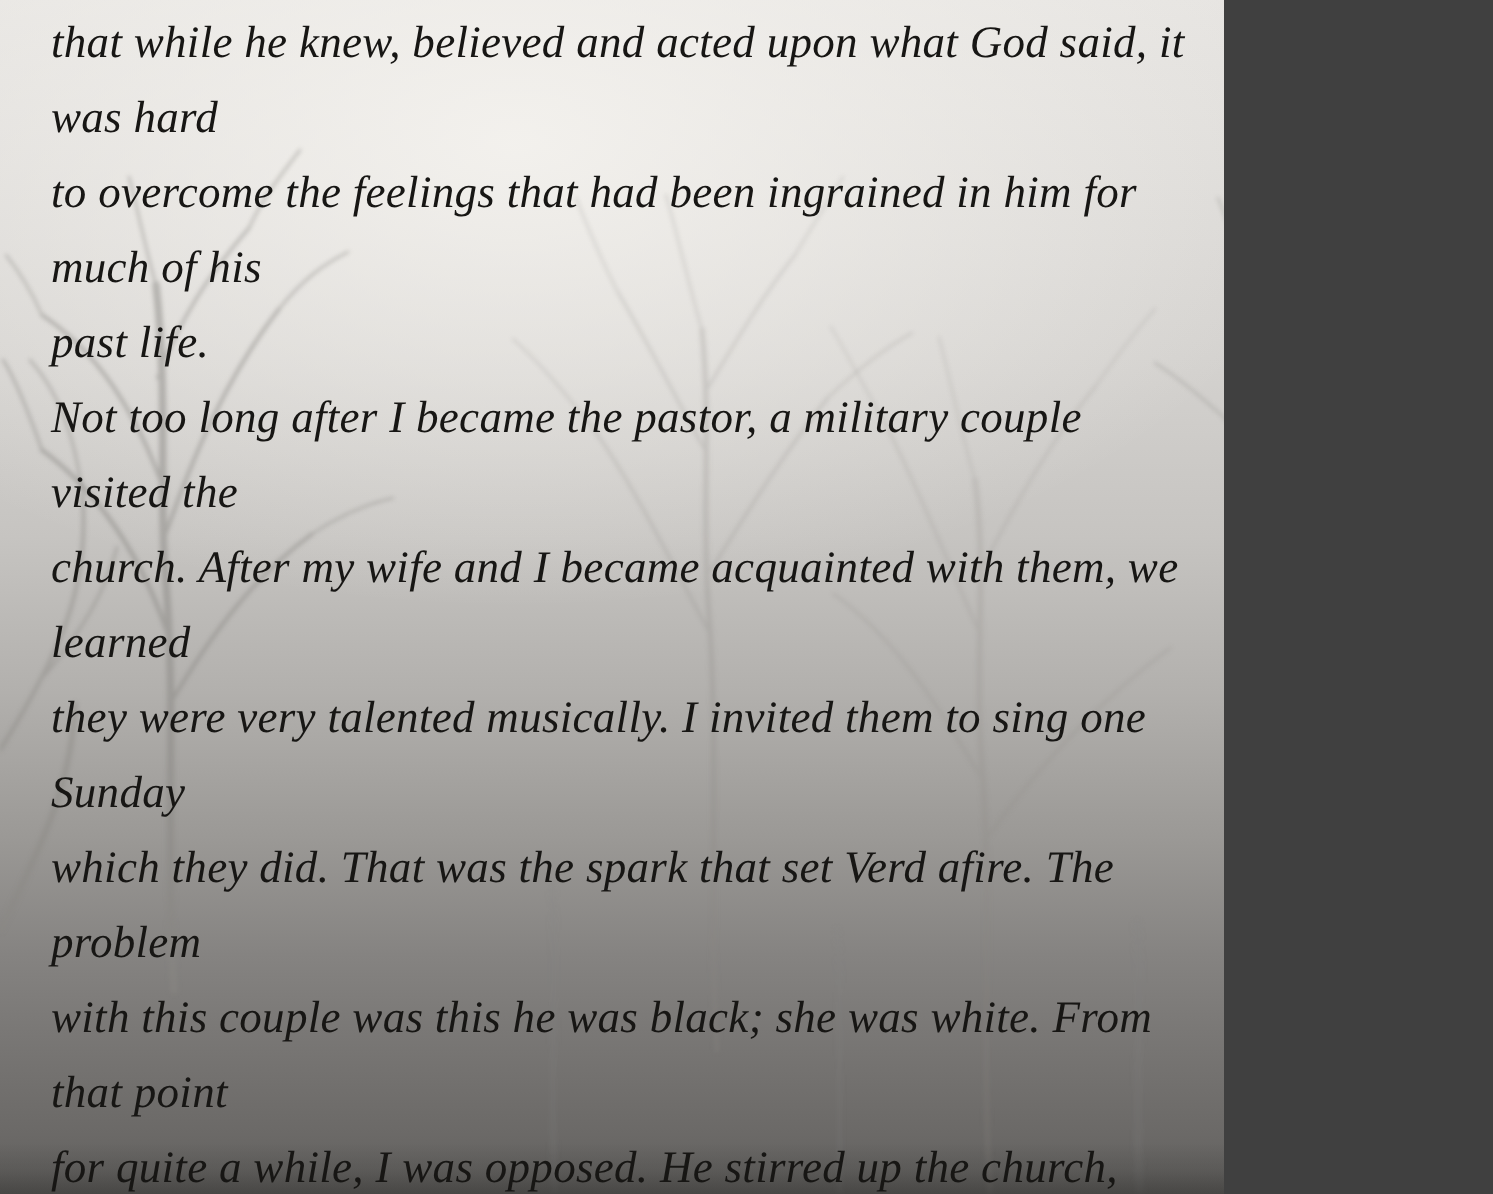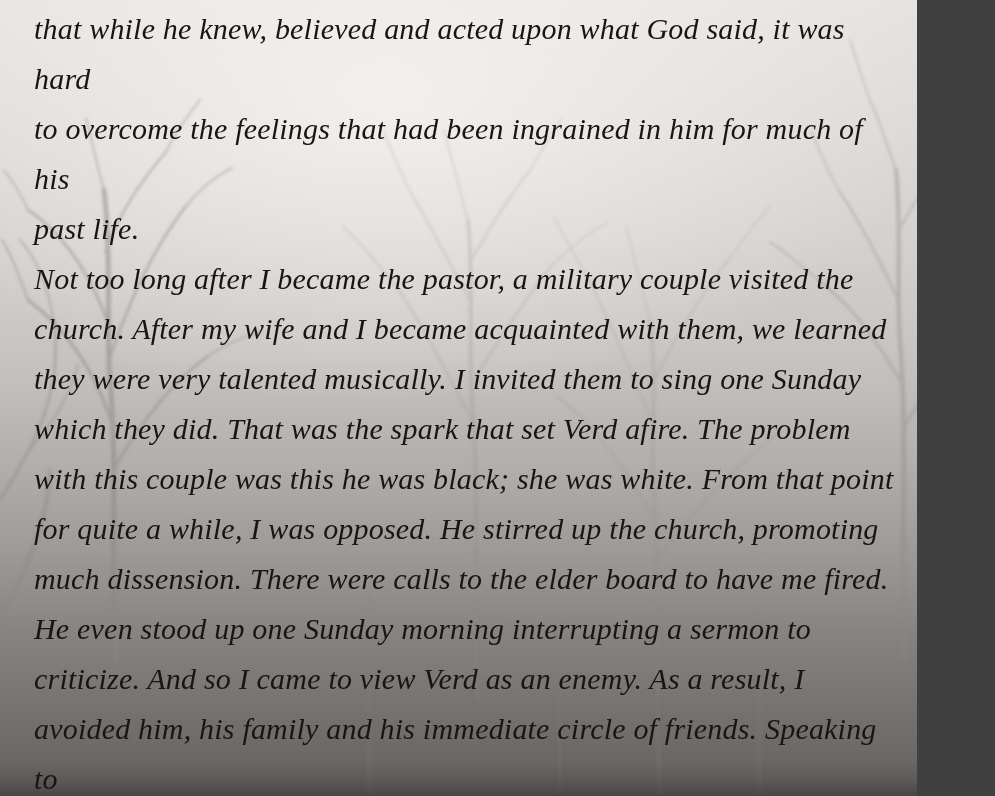--- a/index.html
+++ b/index.html
@@ -2,21 +2,21 @@
 <html><head>
 <meta charset="utf-8">
 <style>
   html, body {
     margin: 0;
     padding: 0;
     background: #404040;
   }
   .stage {
     position: relative;
-    width: 917px;
+    width: 816px;
     height: 796px;
     overflow: hidden;
     
     background-image:
       radial-gradient(ellipse 760px 430px at 42% 12%,
         rgba(246,244,240,0.85) 0%, rgba(246,244,240,0.0) 72%),
       linear-gradient(180deg,
         #e6e4e1 0%,
         #dedcd9 14%,
         #d4d2cf 30%,

